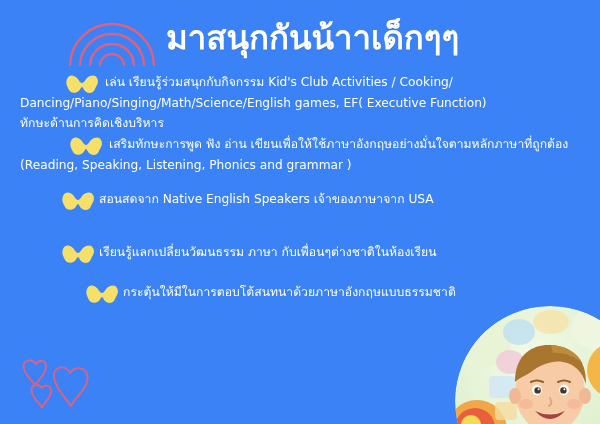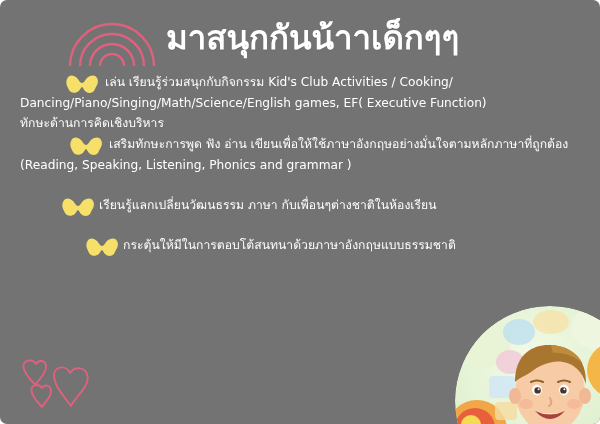--- a/index.html
+++ b/index.html
@@ -80,21 +80,21 @@
   .row1 .btext { position: absolute; left: 20px; top: 0; width: 560px; text-align: left; text-indent: 85px; }
 
   .row2 { height: 45px; }
   .row2 .blob { left: 69px; }
   .row2 .btext { position: absolute; left: 20px; top: 0; width: 560px; text-align: left; text-indent: 89px; }
 
   .row3 { height: 24px; margin-top: 10px; }
   .row3 .blob { left: 61px; }
   .row3 .btext { position: absolute; left: 99px; top: 0; }
 
-  .row4 { height: 24px; margin-top: 16px; }
+  .row4 { height: 24px; margin-top: 29px; }
   .row4 .blob { left: 61px; }
   .row4 .btext { position: absolute; left: 99px; top: 0; }
 
   .row5 { height: 24px; margin-top: 16px; }
   .row5 .blob { left: 61px; }
   .row5 .btext { position: absolute; left: 99px; top: 0; }
 
   .row6 { height: 24px; margin-top: 16px; margin-left: 24px; }
   .row6 .blob { left: 61px; }
   .row6 .btext { position: absolute; left: 99px; top: 0; }
@@ -116,21 +116,21 @@
     width: 190px;
     height: 190px;
     border-radius: 50%;
     overflow: hidden;
   }
   .photo svg { display: block; }
 </style>
 </head>
 <body>
 
-<div id="poster" style="background: #737373; border-radius: 7px;">
+<div id="poster" style="background: #3b82f6;">
 
   <div class="rainbow">
     <svg viewBox="0 0 96 54" width="96" height="54">
       <g fill="none" stroke="#e0617d" stroke-width="2.4" stroke-linecap="round">
         <path d="M6 54 A42 42 0 0 1 90 54"></path>
         <path d="M16 54 A32 32 0 0 1 80 54"></path>
         <path d="M26 54 A22 22 0 0 1 70 54"></path>
         <path d="M36 54 A12 12 0 0 1 60 54"></path>
       </g>
     </svg>
@@ -156,20 +156,28 @@
     <div class="bullet-row row2">
       <span class="blob">
         <svg viewBox="0 0 34 20" width="34" height="20">
           <path d="M2 5 C4 0 9 1 12 4 C14 6 15 9 17 9 C19 9 20 6 22 4 C25 1 31 0 32.5 5 C34 10 31 12 30 15 C28.5 19.5 23 20 20 17 C18.5 15.5 18 13 17 13 C16 13 15.4 15.6 13.8 17 C10.6 19.8 5.5 19.4 3.8 15.5 C2.6 12.6 0.2 9.8 2 5 Z" fill="#f7e06a"></path>
         </svg>
       </span>
       <div class="btext">เสริมทักษะการพูด ฟัง อ่าน เขียนเพื่อให้ใช้ภาษาอังกฤษอย่างมั่นใจตามหลักภาษาที่ถูกต้อง
 (Reading, Speaking, Listening, Phonics and grammar )</div>
     </div>
 
+    <div class="bullet-row row3">
+      <span class="blob">
+        <svg viewBox="0 0 34 20" width="34" height="20">
+          <path d="M2 5 C4 0 9 1 12 4 C14 6 15 9 17 9 C19 9 20 6 22 4 C25 1 31 0 32.5 5 C34 10 31 12 30 15 C28.5 19.5 23 20 20 17 C18.5 15.5 18 13 17 13 C16 13 15.4 15.6 13.8 17 C10.6 19.8 5.5 19.4 3.8 15.5 C2.6 12.6 0.2 9.8 2 5 Z" fill="#f7e06a"></path>
+        </svg>
+      </span>
+      <div class="btext">สอนสดจาก Native English Speakers เจ้าของภาษาจาก USA</div>
+    </div>
 
     <div class="bullet-row row4">
       <span class="blob">
         <svg viewBox="0 0 34 20" width="34" height="20">
           <path d="M2 5 C4 0 9 1 12 4 C14 6 15 9 17 9 C19 9 20 6 22 4 C25 1 31 0 32.5 5 C34 10 31 12 30 15 C28.5 19.5 23 20 20 17 C18.5 15.5 18 13 17 13 C16 13 15.4 15.6 13.8 17 C10.6 19.8 5.5 19.4 3.8 15.5 C2.6 12.6 0.2 9.8 2 5 Z" fill="#f7e06a"></path>
         </svg>
       </span>
       <div class="btext">เรียนรู้แลกเปลี่ยนวัฒนธรรม ภาษา กับเพื่อนๆต่างชาติในห้องเรียน</div>
     </div>
 

